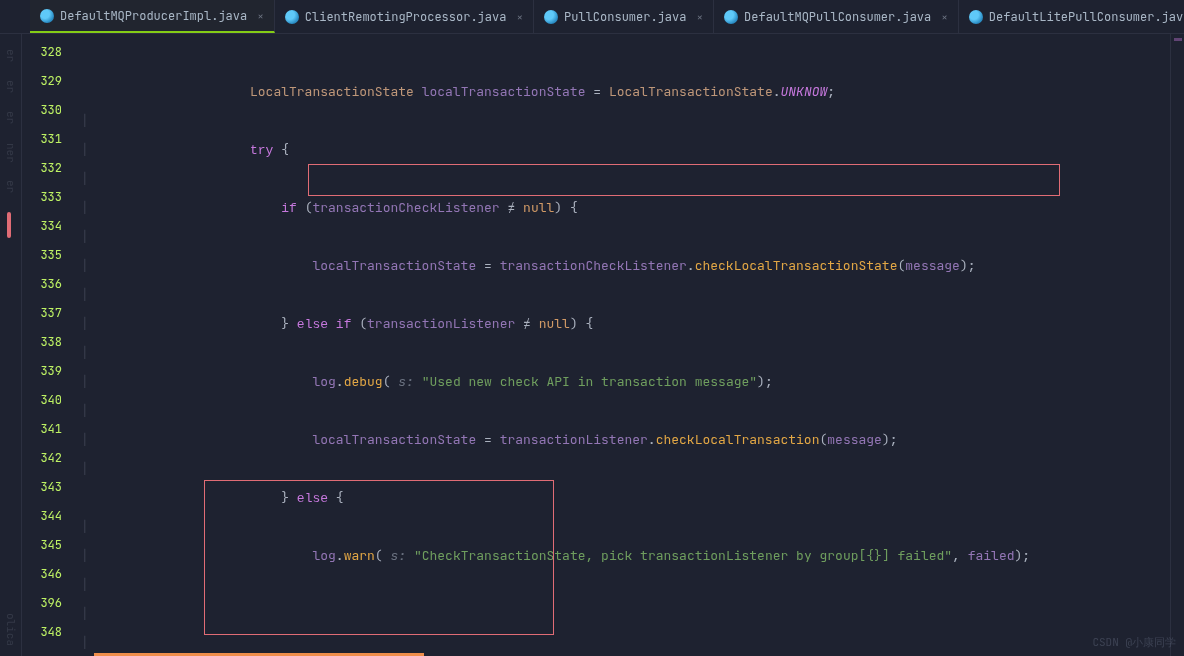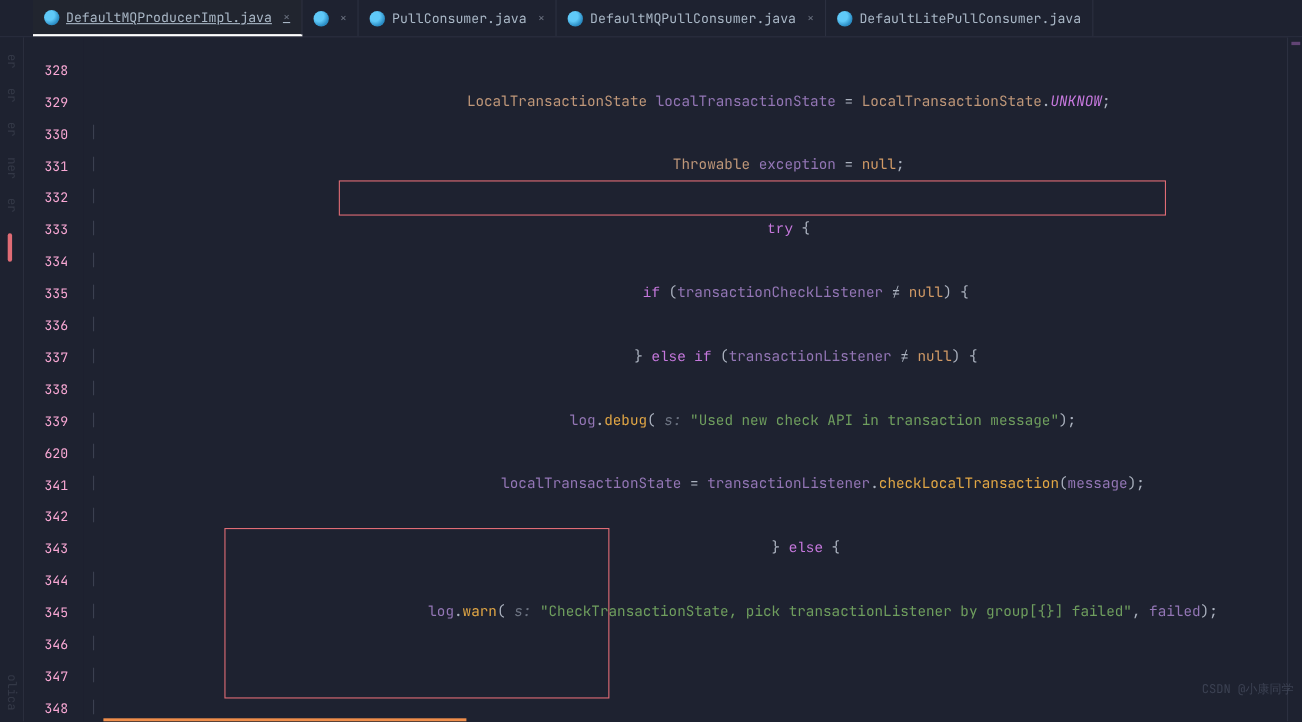--- a/index.html
+++ b/index.html
@@ -28,22 +28,21 @@
     height: 100%;
     padding: 0 10px;
     cursor: pointer;
     color: #a9b7c6;
     font-size: 12px;
     gap: 6px;
     border-right: 1px solid #2c3040;
   }
   .tab.active {
     background: #21252f;
-    border-bottom: 2px solid #ffffff;
-    text-decoration: underline;
+    border-bottom: 2px solid #84cc16;
   }
   .tab-icon {
     width: 14px;
     height: 14px;
     border-radius: 50%;
     background: radial-gradient(circle at 35% 35%, #5fc9f8 35%, #2a8cc4 70%);
     display: inline-block;
     position: relative;
   }
   .tab-close {
@@ -80,22 +79,22 @@
     height: 26px;
     background: #e06c75;
     border-radius: 2px;
     margin-left: -3px;
   }
   .gutter {
     width: 54px;
     background: #1e2230;
     text-align: right;
     padding-right: 14px;
-    padding-top: 16px;
-    color: #f9a8d4;
+    padding-top: 4px;
+    color: #bef264;
     font-size: 12px;
     line-height: 29px;
     user-select: none;
   }
   .fold-col {
     width: 18px;
     background: #1e2230;
     padding-top: 14px;
     line-height: 29px;
     color: #3b4050;
@@ -103,40 +102,40 @@
     text-align: center;
   }
   .code {
     flex: 1;
     padding-top: 14px;
     line-height: 29px;
     white-space: pre;
     position: relative;
     overflow: hidden;
   }
-  .code-line { height: 29px; text-align: center; }
+  .code-line { height: 29px; }
   .c-keyword   { color: #c678dd; font-family: Liberation Mono, monospace; }
   .c-type      { color: #bf9779; }
   .c-var       { color: #9376b5; }
   .c-op        { color: #abb2bf; }
   .c-method    { color: #e2a745; }
   .c-string    { color: #6f9e5e; }
   .c-param     { color: #9376b5; }
   .c-const     { color: #c678dd; font-style: italic; }
   .c-null      { color: #d19a66; }
   .c-hint      { color: #6b7280; font-style: italic; }
   .red-box {
     position: absolute;
     border: 1.5px solid #e06c75;
     pointer-events: none;
   }
   .watermark {
     position: absolute;
     right: 8px;
-    bottom: 22px;
+    bottom: 6px;
     font-size: 11px;
     color: #50576a;
     opacity: 0.6;
   }
   .right-margin {
     position: absolute;
     right: 0;
     top: 34px;
     width: 14px;
     height: calc(100% - 34px);
@@ -157,20 +156,21 @@
 <body>
 
 <div class="tab-bar">
   <div class="tab active">
     <span class="tab-icon"></span>
     <span>DefaultMQProducerImpl.java</span>
     <span class="tab-close">×</span>
   </div>
   <div class="tab">
     <span class="tab-icon"></span>
+    <span>ClientRemotingProcessor.java</span>
     <span class="tab-close">×</span>
   </div>
   <div class="tab">
     <span class="tab-icon"></span>
     <span>PullConsumer.java</span>
     <span class="tab-close">×</span>
   </div>
   <div class="tab">
     <span class="tab-icon"></span>
     <span>DefaultMQPullConsumer.java</span>
@@ -202,28 +202,28 @@
     <div>330</div>
     <div>331</div>
     <div>332</div>
     <div>333</div>
     <div>334</div>
     <div>335</div>
     <div>336</div>
     <div>337</div>
     <div>338</div>
     <div>339</div>
-    <div>620</div>
+    <div>340</div>
     <div>341</div>
     <div>342</div>
     <div>343</div>
     <div>344</div>
     <div>345</div>
     <div>346</div>
-    <div>347</div>
+    <div>396</div>
     <div>348</div>
   </div>
 
   <div class="fold-col">
     <div>&nbsp;</div>
       <div>&nbsp;</div>
       <div>│</div>
       <div>│</div>
       <div>│</div>
       <div>│</div>
@@ -239,23 +239,23 @@
       <div>&nbsp;</div>
       <div>│</div>
       <div>│</div>
       <div>│</div>
       <div>│</div>
       <div>│</div>
   </div>
 
   <div class="code">
 <div class="code-line">                    <span class="c-type">LocalTransactionState</span> <span class="c-var">localTransactionState</span> <span class="c-op">=</span> <span class="c-type">LocalTransactionState</span><span class="c-op">.</span><span class="c-const">UNKNOW</span><span class="c-op">;</span></div>
-<div class="code-line">                    <span class="c-type">Throwable</span> <span class="c-var">exception</span> <span class="c-op">=</span> <span class="c-null">null</span><span class="c-op">;</span></div>
 <div class="code-line">                    <span class="c-keyword">try</span> <span class="c-op">{</span></div>
 <div class="code-line">                        <span class="c-keyword">if</span> <span class="c-op">(</span><span class="c-var">transactionCheckListener</span> <span class="c-op">≠</span> <span class="c-null">null</span><span class="c-op">) {</span></div>
+<div class="code-line">                            <span class="c-var">localTransactionState</span> <span class="c-op">=</span> <span class="c-var">transactionCheckListener</span><span class="c-op">.</span><span class="c-method">checkLocalTransactionState</span><span class="c-op">(</span><span class="c-param">message</span><span class="c-op">);</span></div>
 <div class="code-line">                        <span class="c-op">}</span> <span class="c-keyword">else if</span> <span class="c-op">(</span><span class="c-var">transactionListener</span> <span class="c-op">≠</span> <span class="c-null">null</span><span class="c-op">) {</span></div>
 <div class="code-line">                            <span class="c-var">log</span><span class="c-op">.</span><span class="c-method">debug</span><span class="c-op">(</span> <span class="c-hint">s:</span> <span class="c-string">"Used new check API in transaction message"</span><span class="c-op">);</span></div>
 <div class="code-line">                            <span class="c-var">localTransactionState</span> <span class="c-op">=</span> <span class="c-var">transactionListener</span><span class="c-op">.</span><span class="c-method">checkLocalTransaction</span><span class="c-op">(</span><span class="c-param">message</span><span class="c-op">);</span></div>
 <div class="code-line">                        <span class="c-op">}</span> <span class="c-keyword">else</span> <span class="c-op">{</span></div>
 <div class="code-line">                            <span class="c-var">log</span><span class="c-op">.</span><span class="c-method">warn</span><span class="c-op">(</span> <span class="c-hint">s:</span> <span class="c-string">"CheckTransactionState, pick transactionListener by group[{}] failed"</span><span class="c-op">, </span><span class="c-param">failed</span><span class="c-op">);</span></div>
 
 
 
 
 

